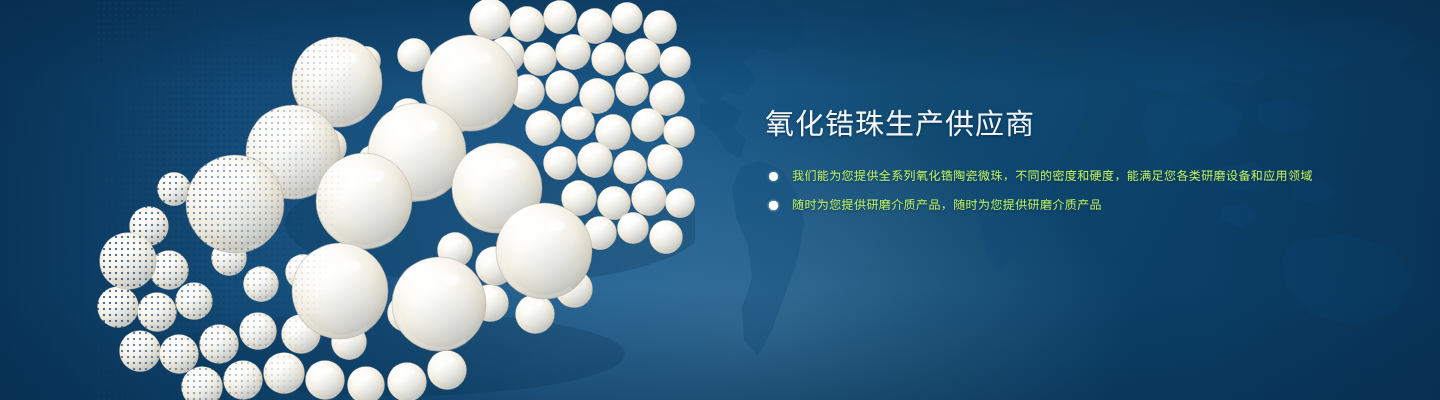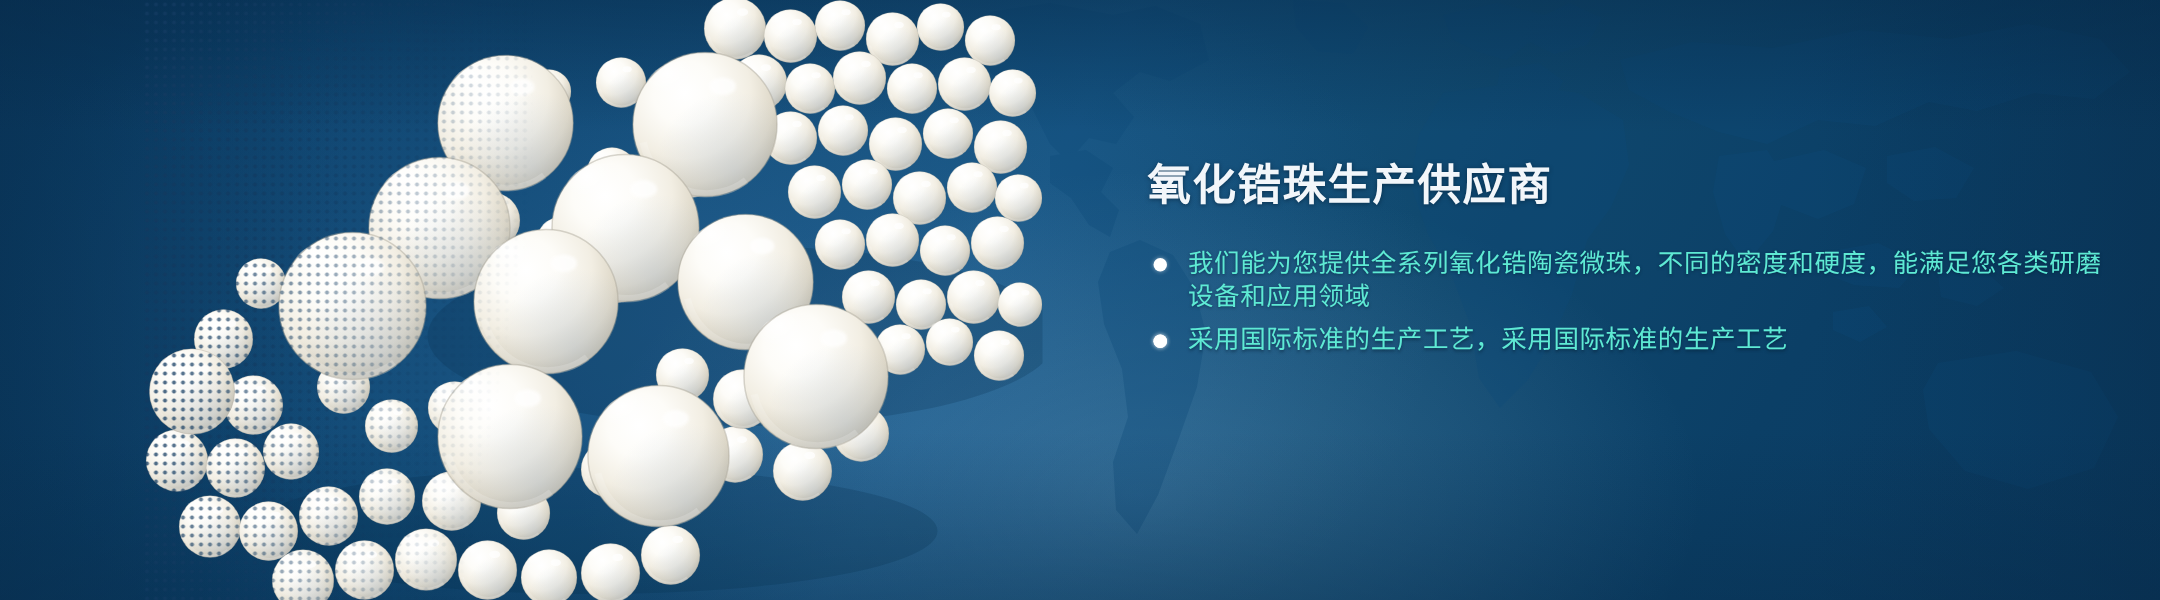--- a/index.html
+++ b/index.html
@@ -51,36 +51,36 @@
   }
 
   
   .copy{
     position:absolute;left:765px;top:104px;width:640px;
   }
   .headline{
     margin:0;
     font-size:29px;
     line-height:40px;
-    font-weight:700;
+    font-weight:400;
     letter-spacing:1px;
     color:#f2f6fa;
     text-shadow:0 1px 3px rgba(3,25,45,.55);
   }
   .bullets{
     list-style:none;margin:0;padding:0;
     margin-top:21px;
   }
   .bullets li{
     position:relative;
     padding-left:27px;
     margin-bottom:7px;
-    font-size:17px;
+    font-size:12px;
     line-height:22px;
-    color:#5eead4;
+    color:#bef264;
     text-shadow:0 1px 2px rgba(3,25,45,.5);
     letter-spacing:.4px;
   }
   .bullets li:last-child{margin-bottom:0;}
   .dot{
     position:absolute;left:4px;top:7px;
     width:9px;height:9px;border-radius:50%;
     background:#ffffff;
     box-shadow:0 0 3px rgba(255,255,255,.5);
   }
@@ -271,18 +271,18 @@
     <ul class="bullets">
       <li>
         <span class="dot"></span>
         <span>我们能为您提供全系列氧化锆陶瓷微珠，不同的密度和硬度，能满足您各类研磨设备和应用领域</span>
       </li>
       <li>
         <span class="dot"></span>
       </li>
       <li>
         <span class="dot"></span>
-        <span>采用国际标准的生产工艺，采用国际标准的生产工艺</span>
+        <span>随时为您提供研磨介质产品，随时为您提供研磨介质产品</span>
       </li>
     </ul>
   </div>
 
 </div>
 
 </body></html>

